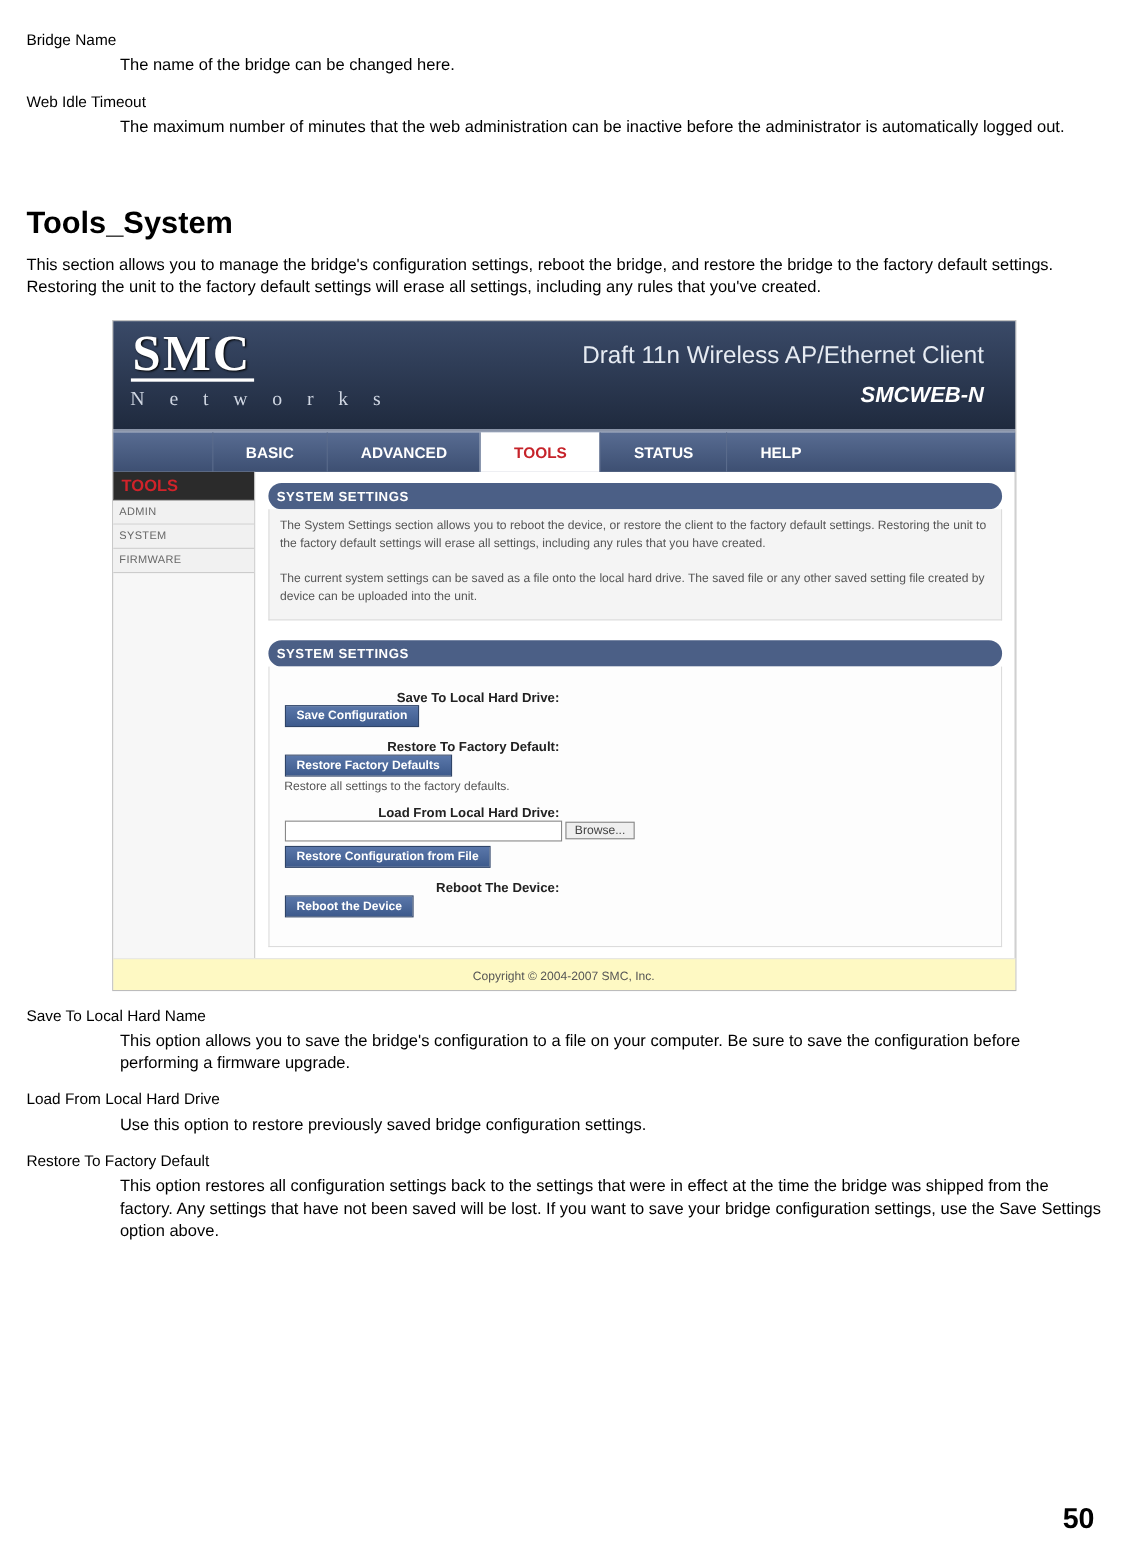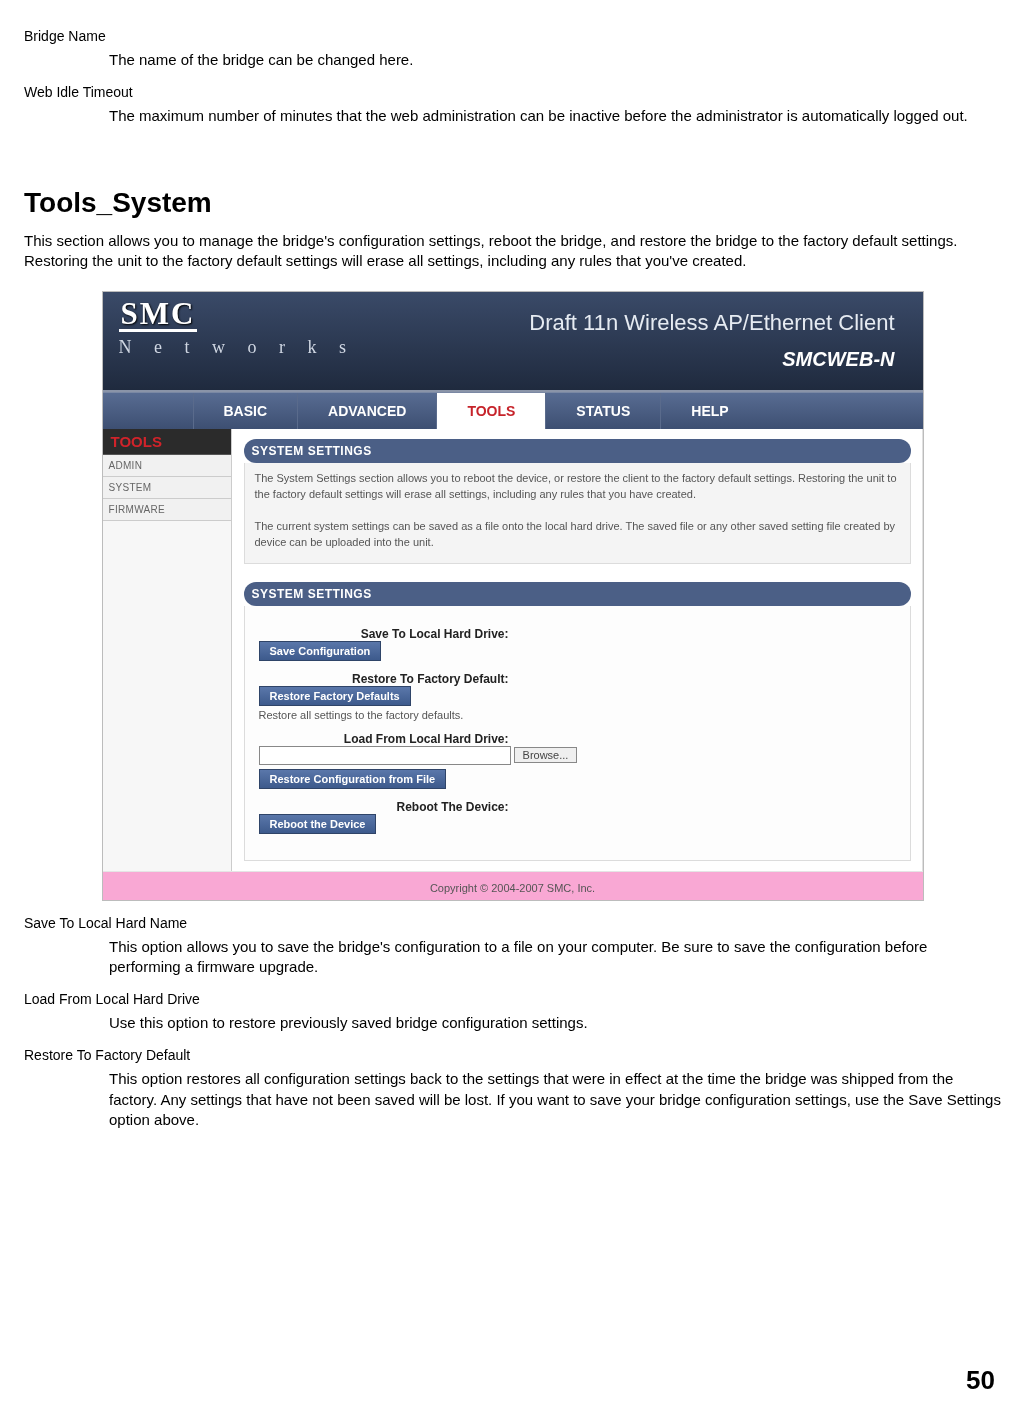--- a/index.html
+++ b/index.html
@@ -56,21 +56,21 @@
     border-bottom: 2px solid #8a94a8;
   }
   .logo-block {
     position: absolute;
     left: 16px;
     top: 6px;
     line-height: 1;
   }
   .logo-smc {
     font-family: 'Times New Roman', serif;
-    font-size: 31px;
+    font-size: 46px;
     font-weight: bold;
     letter-spacing: 2px;
     color: #fff;
     text-shadow: 1px 1px 2px #000;
     border-bottom: 3px solid #fff;
     display: inline-block;
     padding: 0 2px 0 2px;
   }
   .logo-networks {
     font-family: 'Times New Roman', serif;
@@ -224,21 +224,21 @@
     font-size: 11px;
     color: #555;
     margin-top: 3px;
   }
   .copyright {
     text-align: center;
     font-size: 11px;
     color: #555;
     padding: 10px 0 6px 0;
     border-top: 1px solid #e5e5e5;
-    background: #f9a8d4;
+    background: #fef9c3;
   }
 </style>
 </head>
 <body>
 
 <div class="def-term">Bridge Name</div>
 <p class="def-body">The name of the bridge can be changed here.</p>
 
 <div class="def-term">Web Idle Timeout</div>
 <p class="def-body">The maximum number of minutes that the web administration can be inactive before the administrator is automatically logged out.</p>

